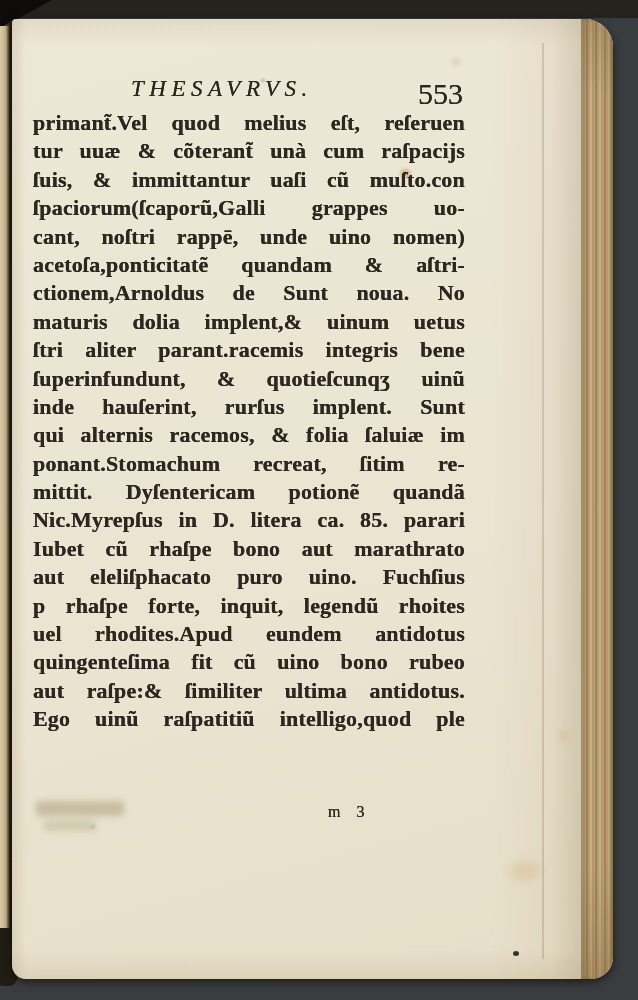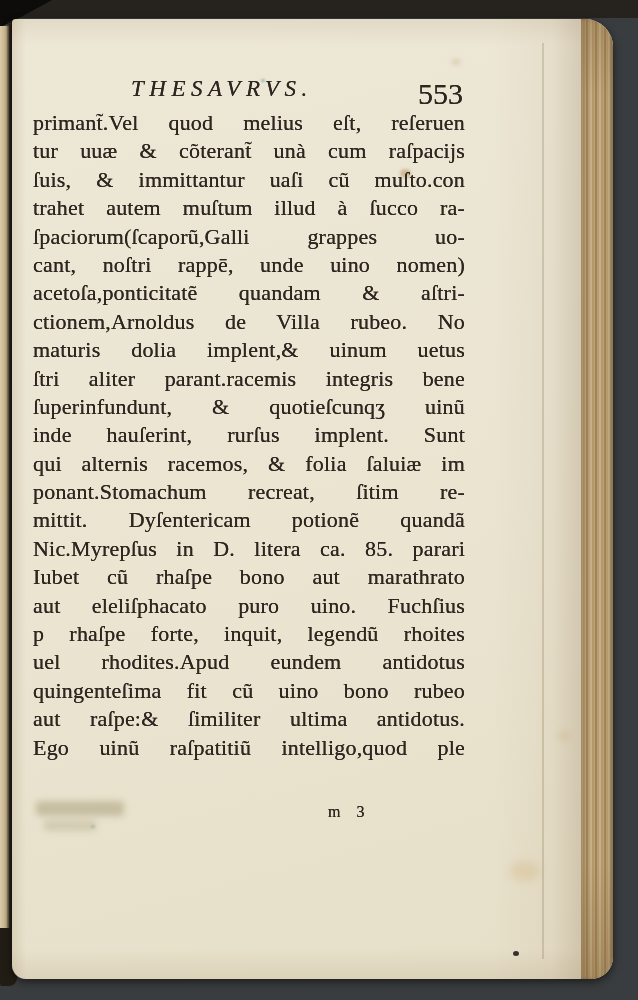--- a/index.html
+++ b/index.html
@@ -76,21 +76,21 @@
   .running-title{
     position:absolute;left:98px;top:0;
     font-style:italic;font-size:23px;letter-spacing:5.5px;white-space:pre;
     text-shadow:0 0 .4px currentColor;
     text-align:right;
   }
   .page-number{
     position:absolute;right:2px;top:1px;font-size:30px;
     text-shadow:0 0 .4px currentColor;
   }
-  .textblock{position:absolute;left:21px;top:90px;width:432px;}
+  .textblock{position:absolute;left:21px;top:90px;width:432px;font-weight:bold;}
   .line{
     height:28.4px;line-height:28.4px;font-size:22px;letter-spacing:.2px;
     text-align:justify;text-align-last:justify;
     text-shadow:0 0 .45px currentColor;
   }
   .signature{
     position:absolute;left:316px;top:784px;font-size:16px;white-space:pre;
     text-shadow:0 0 .45px currentColor;
   }
 </style>
@@ -123,25 +123,24 @@
     <div class="content">
       <div class="header-row">
         <span class="running-title">THESAVRVS.</span>
         <span class="page-number">553</span>
       </div>
 
       <div class="textblock">
         <div class="line">primant̃.Vel quod melius eſt, reſeruen</div>
         <div class="line">tur uuæ &amp; cõterant̃ unà cum raſpacijs</div>
         <div class="line">ſuis, &amp; immittantur uaſi cũ muſto.con</div>
-        <div class="line">trahet autem muſtum illud à ſucco ra-</div>
         <div class="line">ſpaciorum(ſcaporũ,Galli grappes uo-</div>
         <div class="line">cant, noſtri rappē, unde uino nomen)</div>
         <div class="line">acetoſa,ponticitatẽ quandam &amp; aſtri-</div>
-        <div class="line">ctionem,Arnoldus de Villa rubeo. No</div>
+        <div class="line">ctionem,Arnoldus de Sunt noua. No</div>
         <div class="line">maturis dolia implent,&amp; uinum uetus</div>
         <div class="line">ſtri aliter parant.racemis integris bene</div>
         <div class="line">ſuperinfundunt, &amp; quotieſcunqʒ uinũ</div>
         <div class="line">inde hauſerint, rurſus implent. Sunt</div>
         <div class="line">qui alternis racemos, &amp; folia ſaluiæ im</div>
         <div class="line">ponant.Stomachum recreat, ſitim re-</div>
         <div class="line">mittit. Dyſentericam potionẽ quandã</div>
         <div class="line">Nic.Myrepſus in D. litera ca. 85. parari</div>
         <div class="line">Iubet cũ rhaſpe bono aut marathrato</div>
         <div class="line">aut eleliſphacato puro uino. Fuchſius</div>

